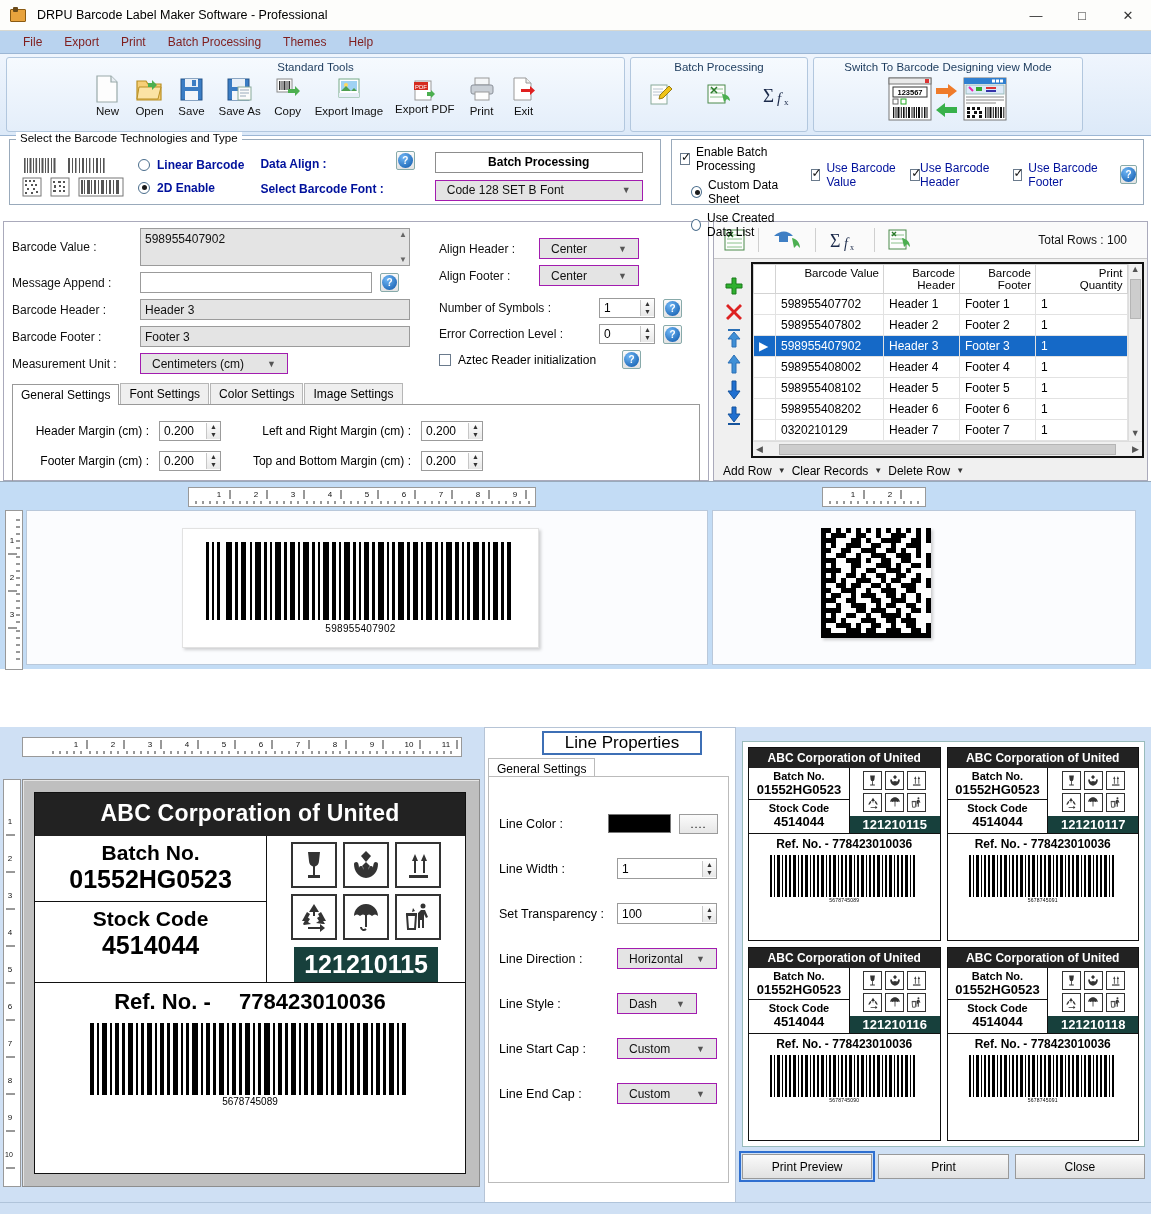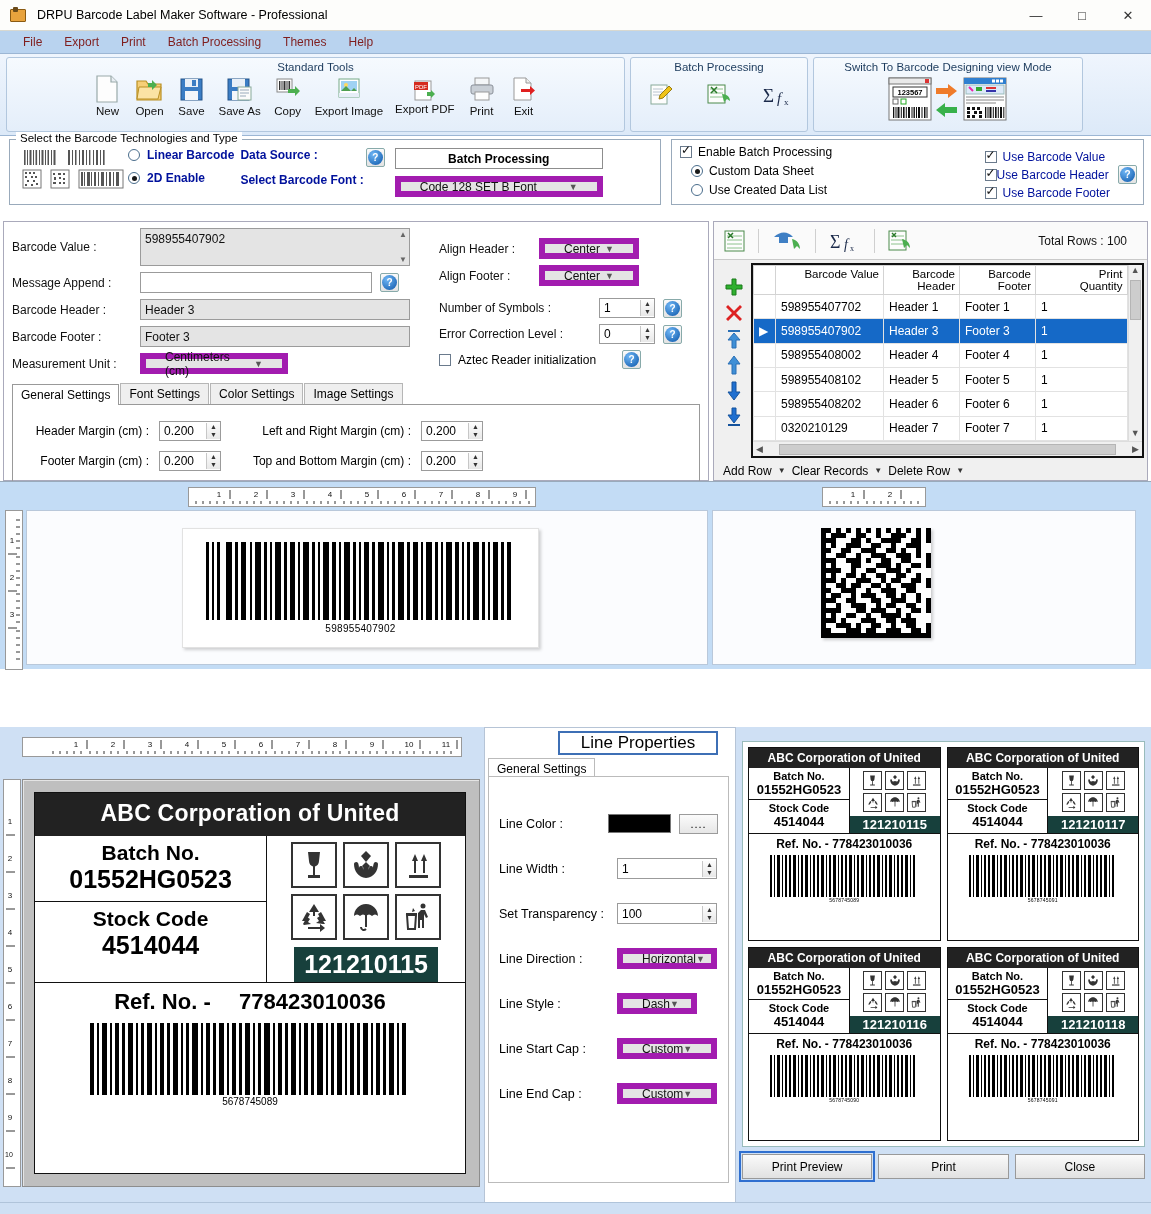--- a/index.html
+++ b/index.html
@@ -57,22 +57,22 @@
   .techlegend { position:absolute; top:-8px; left:6px; background:#fff; padding:0 4px; font-size:11.5px; color:#000;}
   .bluebold { color:#00119c; font-weight:bold; font-size:12px; }
   .radio { width:12px; height:12px; border:1px solid #4a6d8c; border-radius:50%; display:inline-block; background:#fff; position:relative; vertical-align:-2px;}
   .radio.on::after { content:""; position:absolute; left:2.5px; top:2.5px; width:5px; height:5px; border-radius:50%; background:#1a1a1a;}
   .cbx { width:12px; height:12px; border:1px solid #6a7a8c; background:#fff; display:inline-block; position:relative; vertical-align:-2px;}
   .cbx.on::after { content:"✓"; position:absolute; left:0px; top:-4px; font-size:12px; color:#111;}
   .helpbtn { width:19px; height:19px; border:1px solid #8aa; border-radius:2px; background:linear-gradient(#fafafa,#e3e3e3); display:inline-flex; align-items:center; justify-content:center; }
   .helpdot { width:15px;height:15px;border-radius:50%;background:radial-gradient(circle at 35% 30%, #6fb6f5, #0a55a8); color:#fff; font-size:10px; font-weight:bold; display:flex;align-items:center;justify-content:center;}
   select, .fakeselect {
     font-family:"Liberation Sans", sans-serif; font-size:12px;
-    background:#e4e4e4; border:6px solid #a21caf; height:21px;
-    padding:1px 19px; color:#111; appearance:none; position:relative;
+    background:#e4e4e4; border:1px solid #a21caf; height:21px;
+    padding:1px 11px; color:#111; appearance:none; position:relative;
   }
   .fakeselect { display:flex; align-items:center; }
   .fakeselect .arr { margin-left:auto; color:#555; font-size:9px; }
   .txt { font-size:12px; background:#e4e4e4; border:1px solid #9b9b9b; height:21px; padding:1px 4px; color:#111; display:flex; align-items:center;}
   .txtwhite { background:#fff; }
   .spin { display:flex; border:1px solid #9b9b9b; background:#fff; height:20px; align-items:center;}
   .spin .v { flex:1; font-size:12px; padding-left:4px; }
   .spin .btns { display:flex; flex-direction:column; width:14px; border-left:1px solid #c7c7c7; background:linear-gradient(#fdfdfd,#e8e8e8);}
   .spin .btns span { flex:1; font-size:7px; line-height:8px; text-align:center; color:#333;}
 
@@ -132,21 +132,21 @@
   .lb-right { flex:1; display:flex; flex-direction:column; align-items:center; padding-top:6px;}
   .picto-grid { display:grid; grid-template-columns:repeat(3,46px); gap:6px; }
   .picto { width:46px; height:46px; border:2px solid #333; display:flex; align-items:center; justify-content:center; }
   .greenbox { background:#17403c; color:#fff; font-weight:bold; font-size:25px; padding:3px 10px; margin-top:7px;}
   .lb-bottom { text-align:center; padding:6px 0 2px 0;}
   .refline { font-size:22px; font-weight:bold;}
   .refline .lbl { font-weight:bold; }
 
   
   .linepane { width:252px; position:relative; background:#fff; border:1px solid #b6c4d6;}
-  .lp-title { position:absolute; left:73px; top:3px; width:160px; text-align:center; font-size:17px; border:2px solid #3d6fb5; background:#fff; padding:0 4px; }
+  .lp-title { position:absolute; left:57px; top:3px; width:160px; text-align:center; font-size:17px; border:2px solid #3d6fb5; background:#fff; padding:0 4px; }
   .lp-tabs { position:absolute; left:3px; top:30px; }
   .lp-tab { font-size:12px; padding:3px 8px; background:#fff; border:1px solid #bbb; border-bottom:none; display:inline-block;}
   .lp-body { position:absolute; left:3px; top:48px; right:6px; bottom:30px; border:1px solid #bbb; background:#fff;}
   .lp-row { display:flex; align-items:center; padding:0 10px; height:45px; }
   .lp-lab { font-size:12.5px; width:118px;}
   .colorswatch { width:68px; height:19px; background:#000; border:1px solid #777;}
   .dotsbtn { width:42px; height:20px; border:1px solid #9b9b9b; background:linear-gradient(#fbfbfb,#e6e6e6); font-size:11px; display:flex; align-items:center; justify-content:center; margin-left:8px; letter-spacing:1px;}
 
   
   .ppane { flex:1; background:#cfe0f4; position:relative; padding:14px 6px 6px 6px;}
@@ -405,21 +405,21 @@
           </svg>
         </div>
       </div>
     </div>
   </div>
 </div>
 
 <div style="display:flex; padding:0 3px;">
   <div class="techpanel" style="width:652px;">
     <div class="techlegend">Select the Barcode Technologies and Type</div>
-    <div style="display:flex; align-items:flex-start; height:100%; padding:8px 0 0 12px; gap:0;">
+    <div style="display:flex; align-items:center; height:100%; padding:8px 0 0 12px; gap:10px;">
       <div style="display:flex; flex-direction:column; gap:2px;">
         <div style="display:flex; gap:8px;">
           <svg width="36" height="19" viewBox="0 0 36 19">
               <g fill="#555">
                 <rect x="2" y="2" width="1.6" height="15"></rect>
                 <rect x="5" y="2" width="1" height="15"></rect>
                 <rect x="7.5" y="2" width="2" height="15"></rect>
                 <rect x="11" y="2" width="1" height="15"></rect>
                 <rect x="13.5" y="2" width="1.6" height="15"></rect>
                 <rect x="17" y="2" width="1" height="15"></rect>
@@ -499,21 +499,21 @@
         <div style="display:flex; align-items:center; gap:7px;">
           <span class="radio"></span>
           <span class="bluebold">Linear Barcode</span>
         </div>
         <div style="display:flex; align-items:center; gap:7px;">
           <span class="radio on"></span>
           <span class="bluebold">2D Enable</span>
         </div>
       </div>
       <div style="display:flex; flex-direction:column; gap:11px; margin-left:6px;">
-        <span class="bluebold">Data Source :</span>
+        <span class="bluebold">Data Align :</span>
         <span class="bluebold">Select Barcode Font :</span>
       </div>
       <div style="display:flex; flex-direction:column; gap:10px; margin-left:2px;">
         <span class="helpbtn">
             <span class="helpdot">?</span>
           </span>
         <span style="height:21px"></span>
       </div>
       <div style="display:flex; flex-direction:column; gap:7px; margin-left:10px; width:208px;">
         <div style="height:21px; border:1px solid #8d8d8d; background:#fff; display:flex; align-items:center; justify-content:center; font-weight:bold; font-size:12px;">Batch Processing</div>
@@ -535,21 +535,21 @@
         <div style="display:flex; align-items:center; gap:6px; padding-left:11px;">
           <span class="radio on"></span>
           <span style="font-size:12px">Custom Data Sheet</span>
         </div>
         <div style="display:flex; align-items:center; gap:6px; padding-left:11px;">
           <span class="radio"></span>
           <span style="font-size:12px">Use Created Data List</span>
         </div>
       </div>
       <div style="display:flex; align-items:center; margin-left:auto; padding-right:6px; gap:8px;">
-        <div style="display:flex; flex-direction:column; gap:4px;">
+        <div style="display:flex; flex-direction:row; gap:4px;">
           <div style="display:flex; align-items:center; gap:6px;">
             <span class="cbx on"></span>
             <span class="bluebold" style="font-weight:normal">Use Barcode Value</span>
           </div>
           <div style="display:flex; align-items:center; ">
             <span class="cbx on"></span>
             <span class="bluebold" style="font-weight:normal">Use Barcode Header</span>
           </div>
           <div style="display:flex; align-items:center; gap:6px;">
             <span class="cbx on"></span>
@@ -796,20 +796,27 @@
                     <div>Quantity</div>
                   </th>
               </tr>
             </thead>
             <tbody>
               <tr>
                   <td></td>
                   <td>598955407702</td>
                   <td>Header 1</td>
                   <td>Footer 1</td>
+                  <td>1</td>
+                </tr>
+              <tr>
+                  <td></td>
+                  <td>598955407802</td>
+                  <td>Header 2</td>
+                  <td>Footer 2</td>
                   <td>1</td>
                 </tr>
               <tr class="sel">
                   <td style="color:#fff">▶</td>
                   <td>598955407902</td>
                   <td>Header 3</td>
                   <td>Footer 3</td>
                   <td>1</td>
                 </tr>
               <tr>

